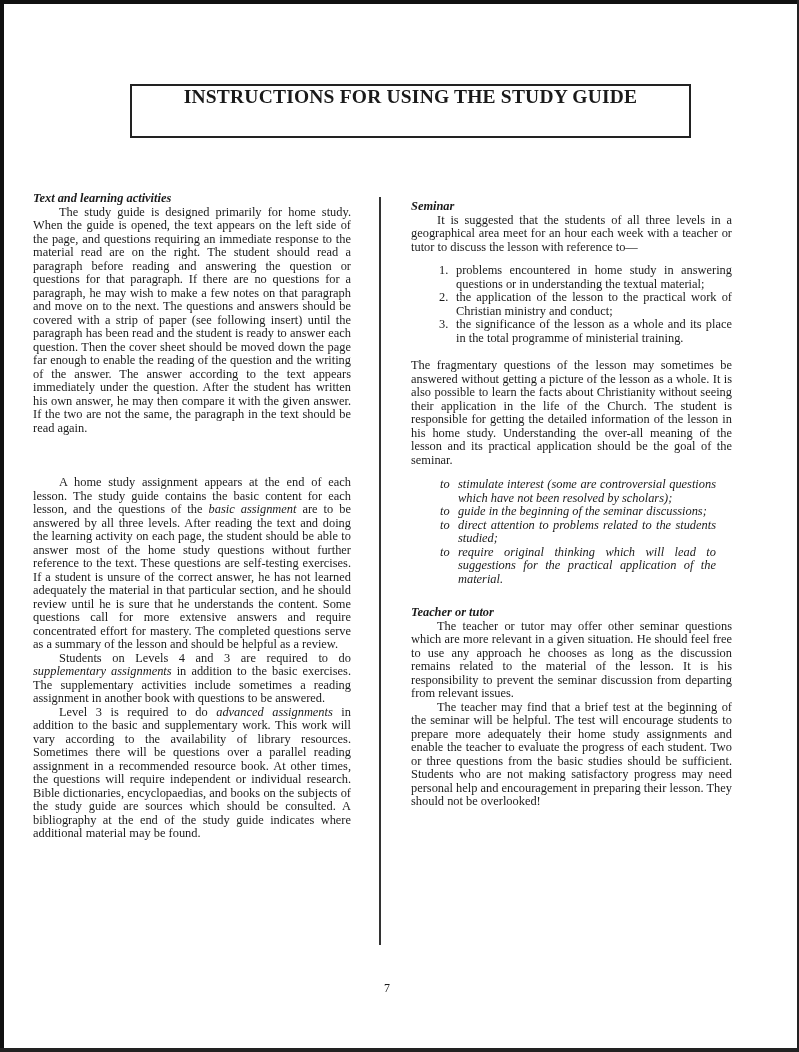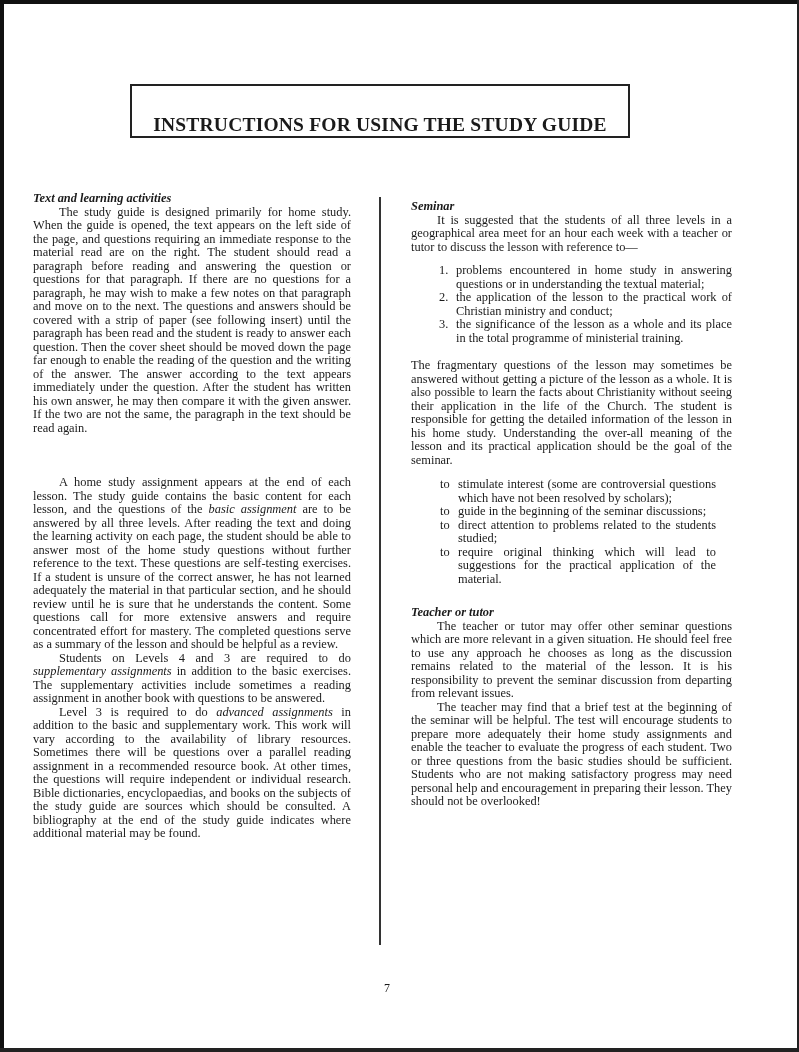--- a/index.html
+++ b/index.html
@@ -2,38 +2,38 @@
 <html><head>
 <meta charset="utf-8">
 <style>
   html, body { margin: 0; padding: 0; background: #ffffff; }
   body { width: 799px; height: 1052px; position: relative; overflow: hidden;
          font-family: "Liberation Serif", "DejaVu Serif", serif; color: #1a1a1a; }
   .edge-top { position: absolute; left: 0; top: 0; width: 799px; height: 4px; background: #111; }
   .edge-left { position: absolute; left: 0; top: 0; width: 4px; height: 1052px; background: #111; }
   .edge-right { position: absolute; left: 797px; top: 0; width: 2px; height: 1052px; background: #222; }
   .edge-bottom { position: absolute; left: 0; top: 1048px; width: 799px; height: 4px; background: #222; }
-  .title-box { position: absolute; left: 130px; top: 84px; width: 500px; height: 54px;
+  .title-box { position: absolute; left: 130px; top: 84px; width: 561px; height: 54px;
                border: 2px solid #222; box-sizing: border-box;
-               display: flex; align-items: flex-end; justify-content: center; }
+               display: flex; align-items: flex-start; justify-content: center; }
   .title-box h1 { margin: 0; font-size: 19.5px; font-weight: bold; letter-spacing: 0.2px;
                   font-family: "Liberation Serif", serif; }
   .col { position: absolute; font-size: 12.4px; line-height: 13.5px; text-align: justify; }
   .col-left { left: 33px; top: 192px; width: 318px; }
   .col-right { left: 411px; top: 200px; width: 321px; }
   .divider { position: absolute; left: 379px; top: 197px; width: 2px; height: 748px; background: #333; }
   .heading { font-weight: bold; font-style: italic; margin: 0; font-size: 12.4px; }
   p { margin: 0; }
   .indent { text-indent: 26px; }
   .gap-big { height: 41px; }
   .gap-mid { height: 14px; }
   ol.numbered { list-style: none; margin: 10px 0 0 0; padding: 0 0 0 28px; }
   ol.numbered li { position: relative; padding-left: 17px; }
   ol.numbered li .num { position: absolute; left: 0; top: 0; }
-  ul.purposes { list-style: none; margin: 11px 16px 0 0; padding: 0 0 0 29px; }
+  ul.purposes { list-style: none; margin: 11px 16px 0 0; padding: 0 0 0 29px; font-style: italic; }
   ul.purposes li { position: relative; padding-left: 18px; }
   ul.purposes li .to { position: absolute; left: 0; top: 0; }
   .page-number { position: absolute; left: 384px; top: 981px; font-size: 12px; }
 </style>
 </head>
 <body>
 
 <div class="edge-top"></div>
 <div class="edge-left"></div>
 <div class="edge-right"></div>

